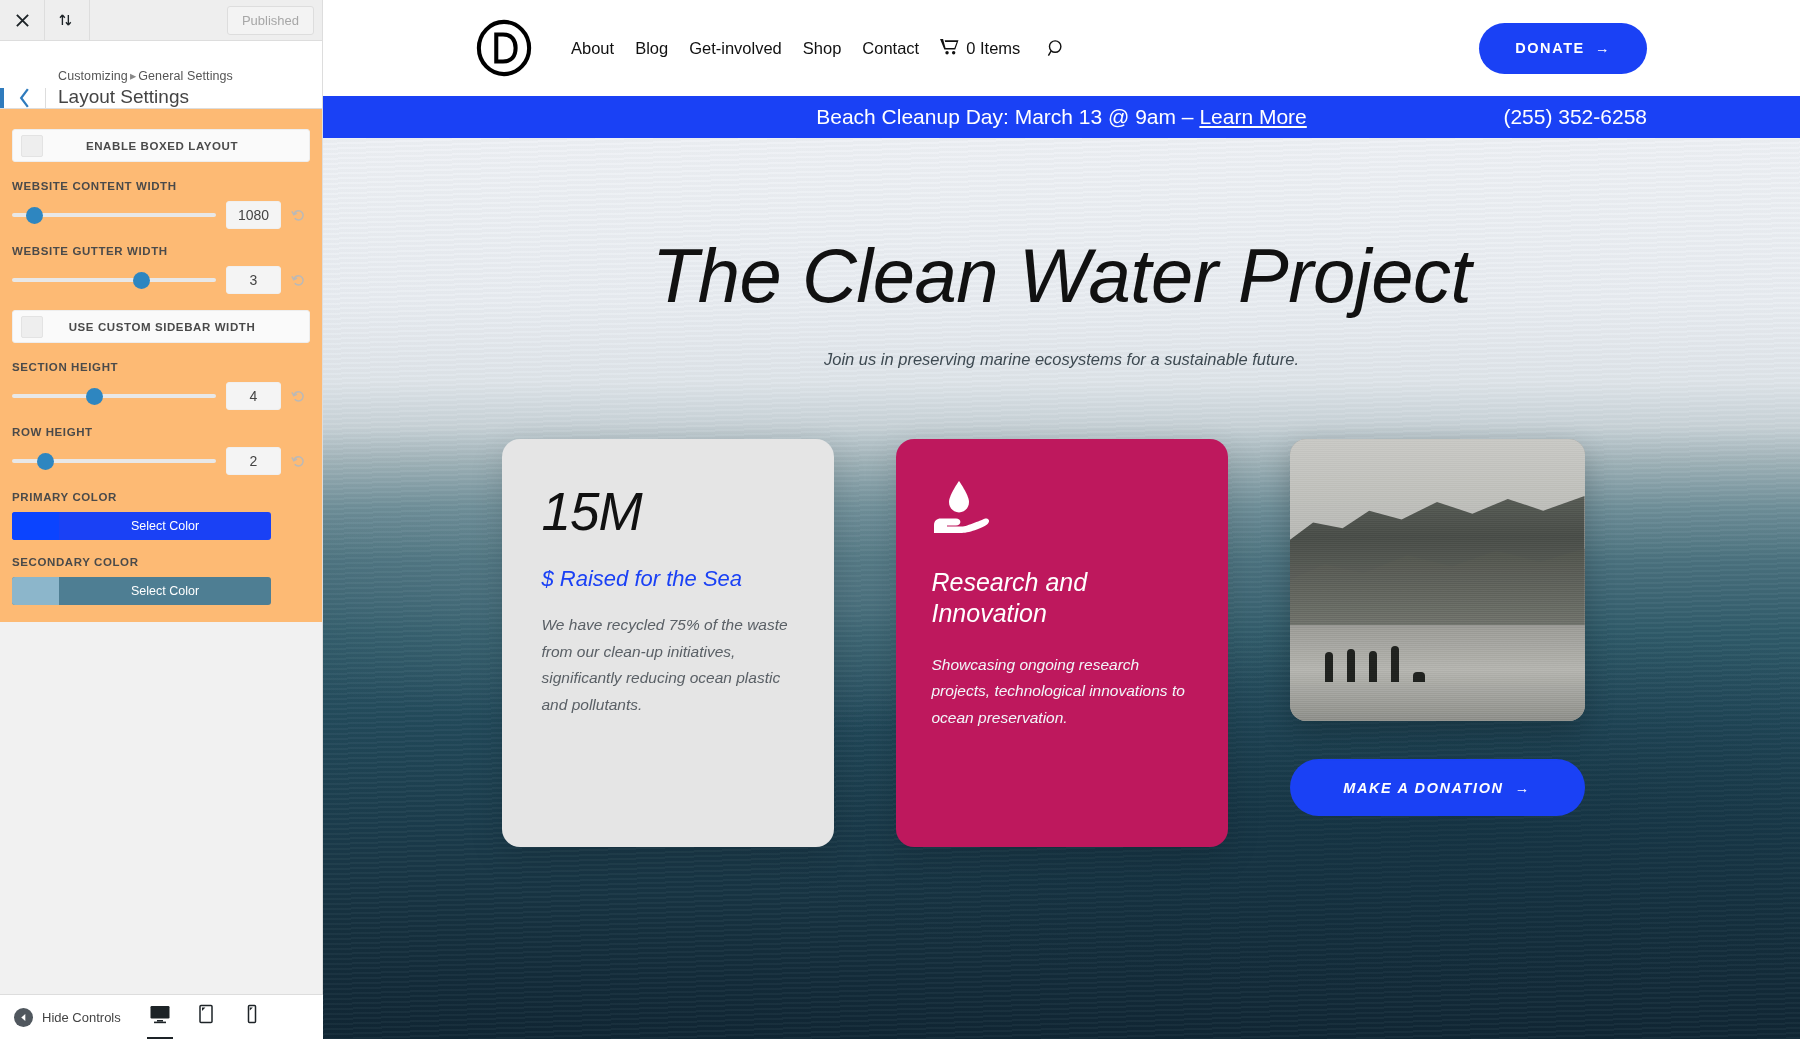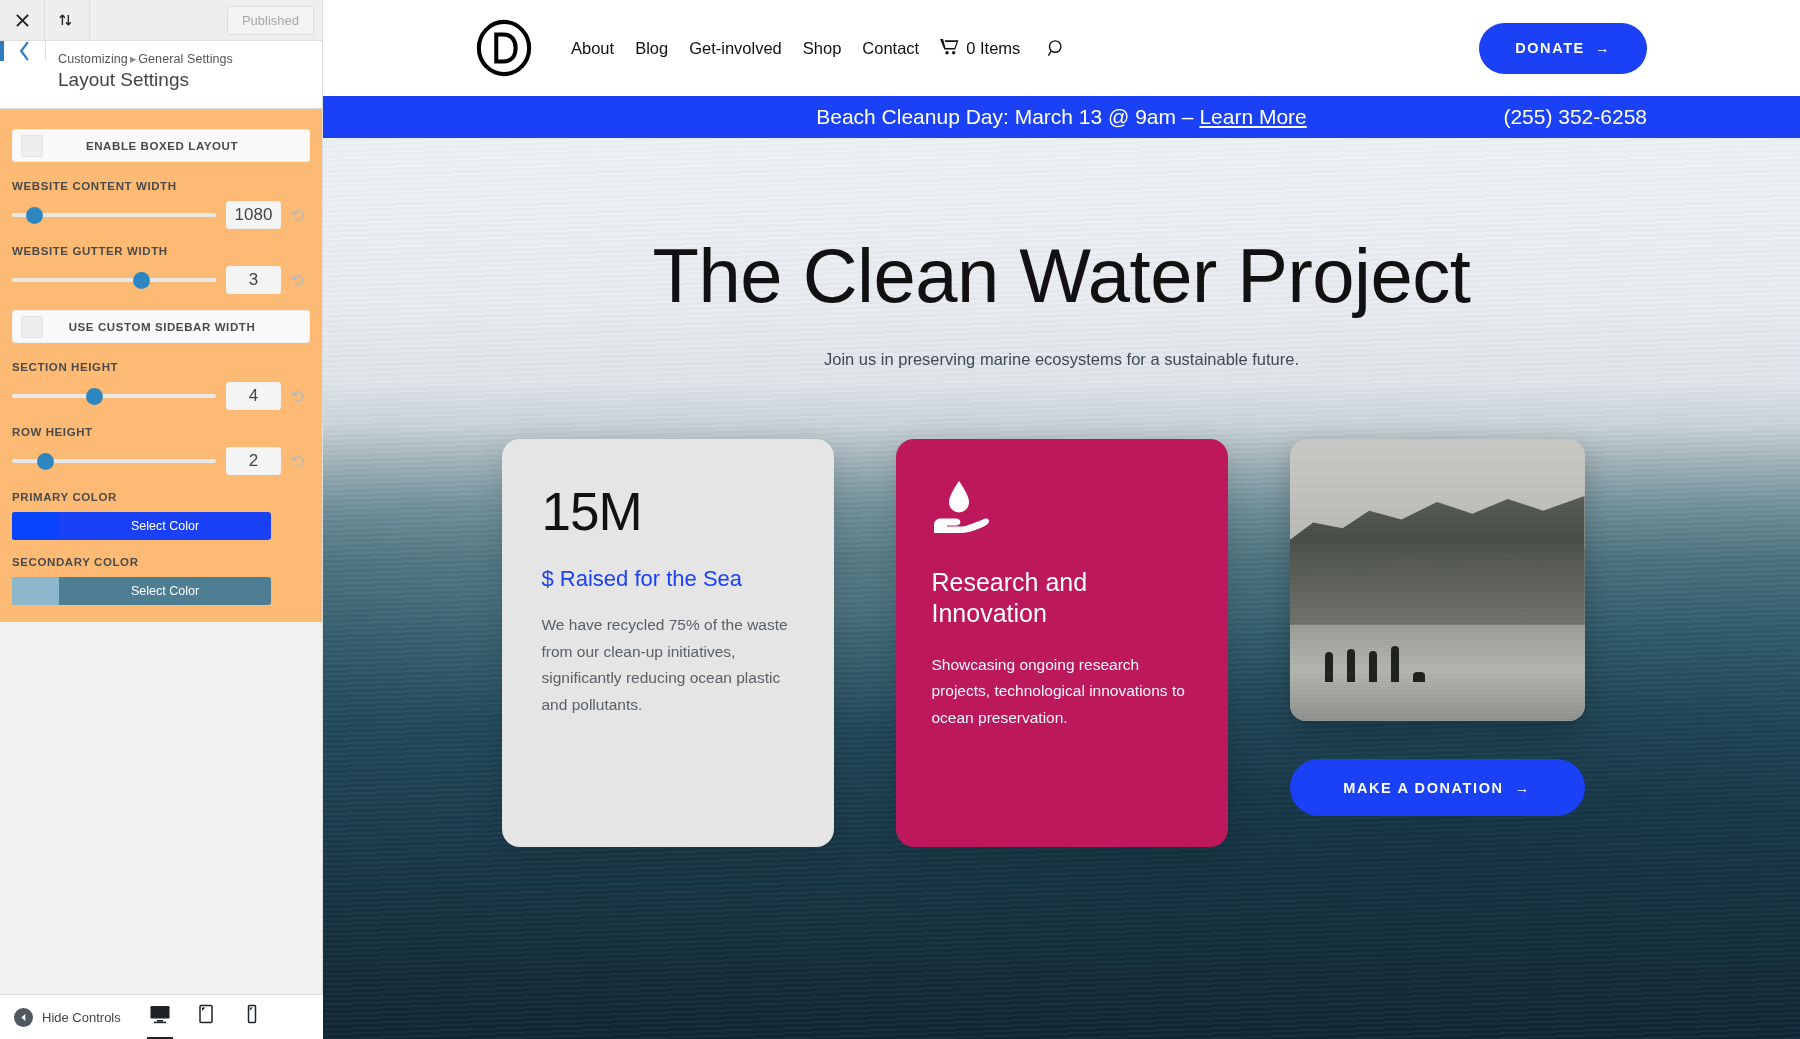--- a/index.html
+++ b/index.html
@@ -35,21 +35,21 @@
   }
   .cz-spacer { flex: 1; }
   .cz-publish {
     margin: 6px 8px 6px 0; padding: 0 14px; height: 29px;
     background: #f3f3f3; border: 1px solid #ddd; border-radius: 3px;
     color: #a7a7a7; font-size: 13px; display: flex; align-items: center;
     cursor: default;
   }
   .cz-header {
     display: flex; background: #fff; border-bottom: 1px solid #ddd;
-    height: 68px; align-items: flex-start;
+    height: 68px; align-items: flex-end;
   }
   .cz-back {
     width: 46px; border-right: 1px solid #ddd;
     display: flex; align-items: center; justify-content: center;
     color: #2f7bbd; background: #fff; cursor: pointer;
     border-left: 4px solid #2f7bbd;
   }
   .cz-back svg { width: 13px; height: 20px; }
   .cz-titles { padding: 10px 0 0 12px; }
   .cz-breadcrumb { font-size: 12.5px; color: #555; letter-spacing: .1px; }
@@ -81,21 +81,21 @@
     display: flex; align-items: center; cursor: pointer;
   }
   .cz-track { height: 4px; width: 100%; background: #e8e8e8; border-radius: 2px; }
   .cz-thumb {
     position: absolute; width: 17px; height: 17px; border-radius: 50%;
     background: #2e86c0; top: 3px; margin-left: -8px;
   }
   .cz-numbox {
     width: 55px; height: 28px; background: #f4f4f4; border: 1px solid #f0f0f0;
     border-radius: 3px; display: flex; align-items: center; justify-content: center;
-    font-size: 17px; color: #444; cursor: text;
+    font-size: 14px; color: #444; cursor: text;
   }
   .cz-reset {
     width: 24px; display: flex; align-items: center; justify-content: center;
     color: #b9b9b9; margin-left: 5px; cursor: pointer;
   }
   .cz-reset svg { width: 15px; height: 15px; }
 
   .cz-colorbtn {
     height: 28px; border-radius: 3px; display: flex; align-items: center;
     overflow: hidden; cursor: pointer; margin-top: 2px; width: 259px;
@@ -160,20 +160,21 @@
     display: flex; align-items: center; position: relative; z-index: 5;
     font-size: 21px; padding: 0 153px;
   }
   .announce-text { margin: 0 auto; }
   .announce-text a { color: #fff; text-decoration: underline; cursor: pointer; }
   .announce-phone { position: absolute; right: 153px; cursor: pointer; color: #fff; text-decoration: none;}
 
   .hero {
     position: absolute; top: 138px; left: 0; right: 0; bottom: 0;
     overflow: hidden;
+    font-style: italic;
   }
   .hero-bg {
     position: absolute; inset: 0;
     background:
       linear-gradient(to bottom,
         #eef1f5 0%,
         #e9edf2 18%,
         #dfe5ea 27%,
         #c9d3d8 32%,
         #9fb2b8 36%,

